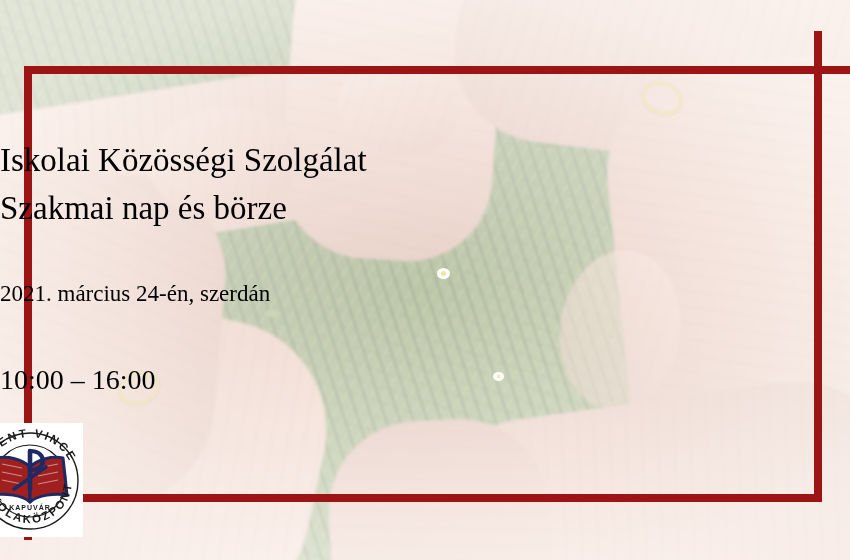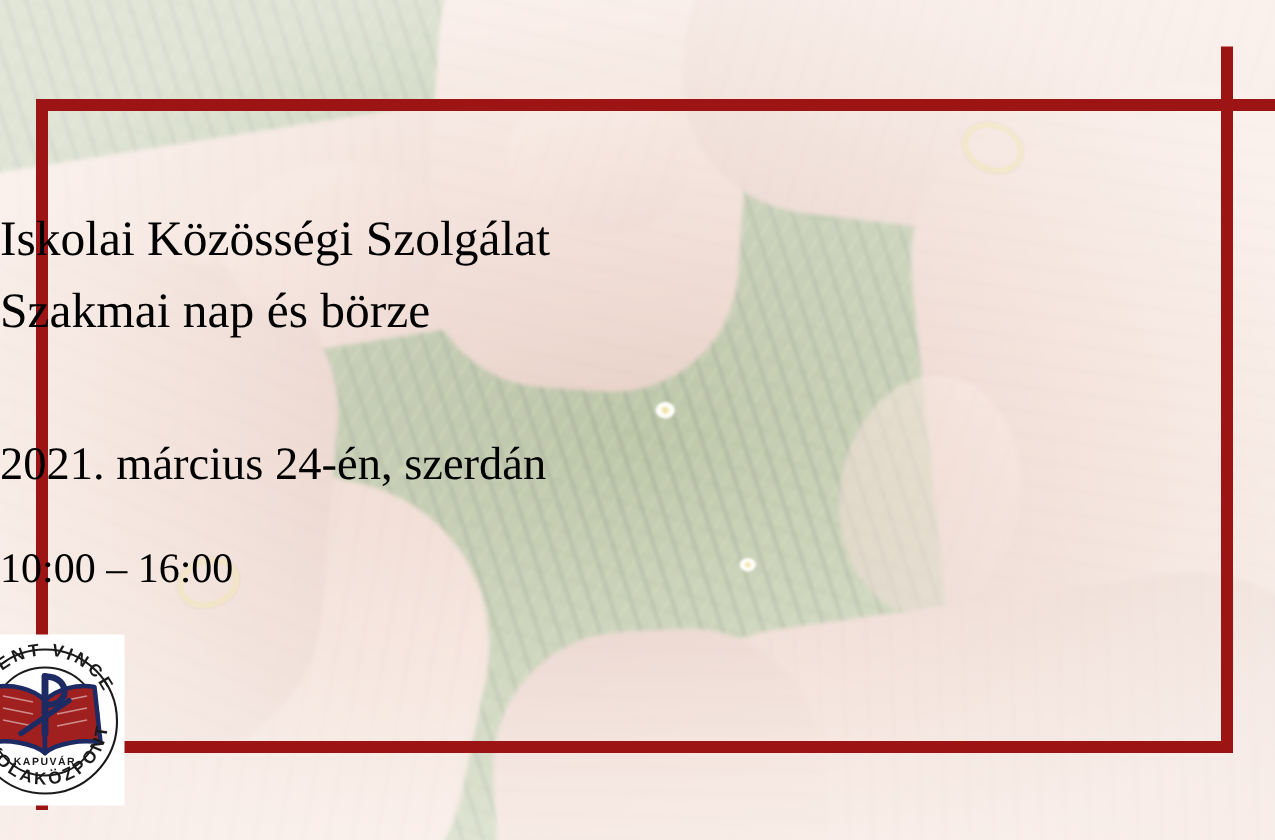--- a/index.html
+++ b/index.html
@@ -101,22 +101,22 @@
     line-height: 44px;
   }
   #title-line-2 {
     position: absolute;
     left: 0; top: 186px; width: 850px;
     font-size: 33px;
     line-height: 44px;
   }
   #date-line {
     position: absolute;
-    left: 0; top: 288px; width: 834px;
-    font-size: 31px;
+    left: 0; top: 273px; width: 834px;
+    font-size: 23px;
     line-height: 42px;
   }
   #time-line {
     position: absolute;
     left: 0; top: 360px; width: 779px;
     font-size: 28px;
     line-height: 40px;
   }
 
   

